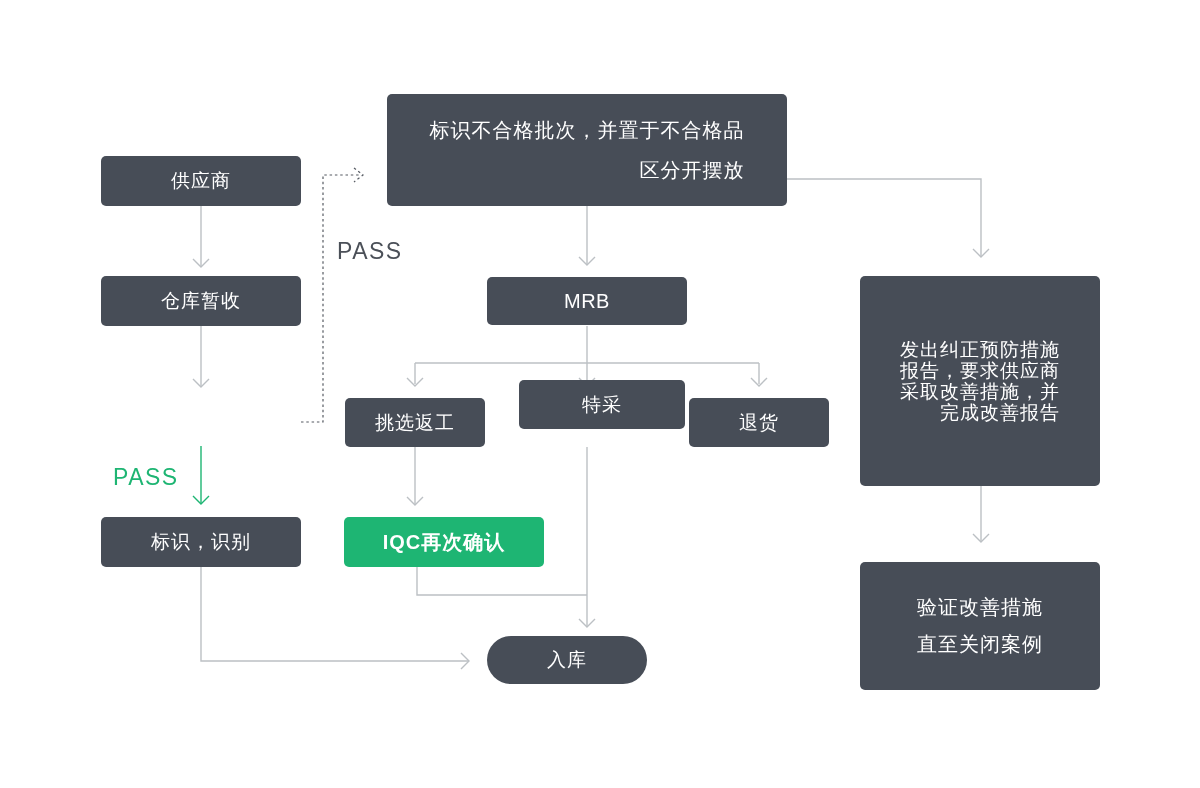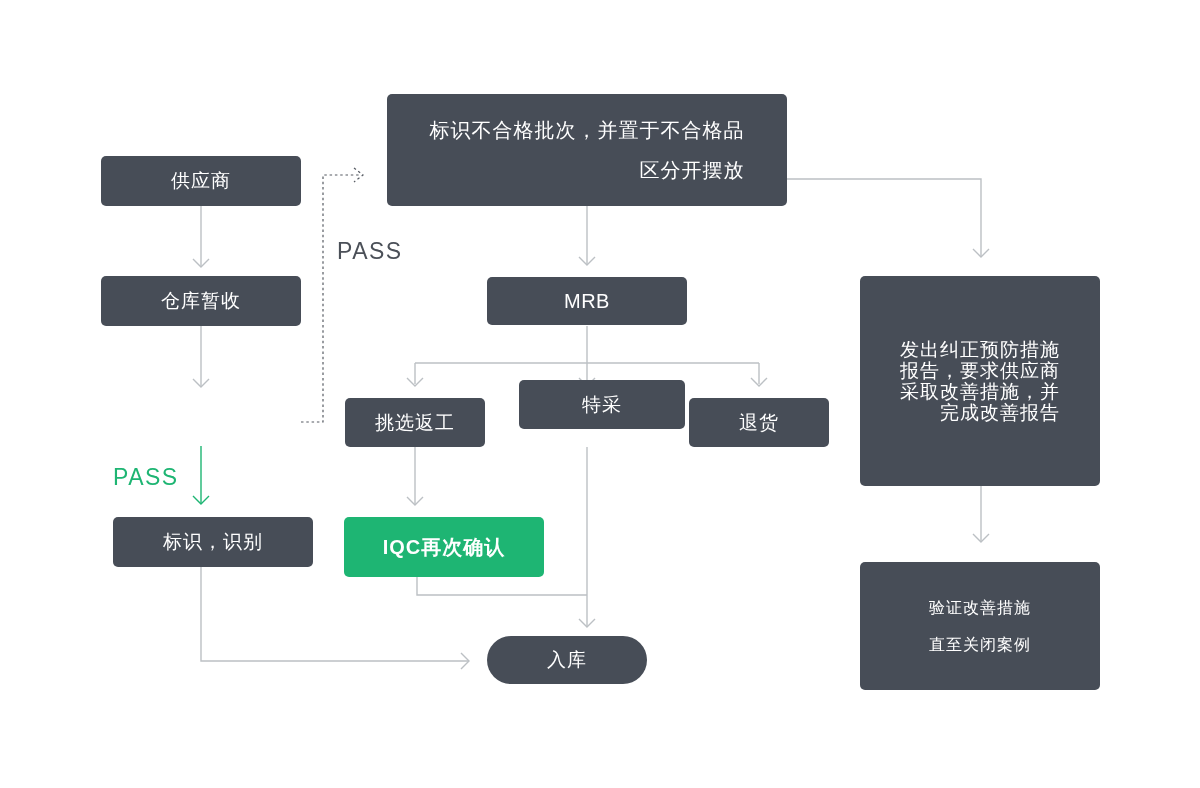--- a/index.html
+++ b/index.html
@@ -34,21 +34,21 @@
     text-align:right;
     font-size:19px;
     font-weight:300;
     letter-spacing:1px;
     white-space:pre-line;
     box-sizing:border-box;
   }
   .node.green{background:var(--node-green);font-weight:600;}
   .node.multiline{font-size:20px;line-height:40px;}
   .node.capa{font-size:19px;line-height:21px;}
-  .node.verify{font-size:16px;line-height:37px;}
+  .node.verify{font-size:20px;line-height:37px;}
   .edge-label{
     position:absolute;
     font-size:23px;
     letter-spacing:1.5px;
     font-weight:400;
   }
   .edge-label.pass{color:var(--pass-text);}
   .edge-label.fail{color:var(--fail-text);}
 </style>
 </head>
@@ -122,34 +122,34 @@
       <path class="edge" d="M981 486 V541"></path>
       <path class="edge" d="M973 534 L981 542 L989 534"></path>
     </g>
   </svg>
 
   <div class="node" style="left:101px;top:156px;width:200px;height:50px;">供应商</div>
 
   <div class="node" style="left:101px;top:276px;width:200px;height:50px;">仓库暂收</div>
 
 
-  <div class="node" style="left:101px;top:517px;width:200px;height:50px;margin-left:12px;">标识，识别</div>
+  <div class="node" style="left:101px;top:517px;width:200px;height:50px;">标识，识别</div>
 
   <div class="node multiline" style="left:387px;top:94px;width:400px;height:112px;">标识不合格批次，并置于不合格品
 区分开摆放</div>
 
   <div class="node" style="left:487px;top:277px;width:200px;height:48px;font-size:20px;letter-spacing:0.5px;">MRB</div>
 
   <div class="node" style="left:345px;top:398px;width:140px;height:49px;">挑选返工</div>
 
   <div class="node" style="left:519px;top:380px;width:166px;height:49px;">特采</div>
 
   <div class="node" style="left:689px;top:398px;width:140px;height:49px;">退货</div>
 
-  <div class="node green" style="left:344px;top:517px;width:200px;height:60px;font-size:20px;">IQC再次确认</div>
+  <div class="node green" style="left:344px;top:517px;width:200px;height:50px;font-size:20px;">IQC再次确认</div>
 
   <div class="node" style="left:487px;top:636px;width:160px;height:48px;border-radius:24px;">入库</div>
 
   <div class="node capa" style="left:860px;top:276px;width:240px;height:210px;">发出纠正预防措施
 报告，要求供应商
 采取改善措施，并
 完成改善报告</div>
 
   <div class="node verify" style="left:860px;top:562px;width:240px;height:128px;">验证改善措施
 直至关闭案例</div>

